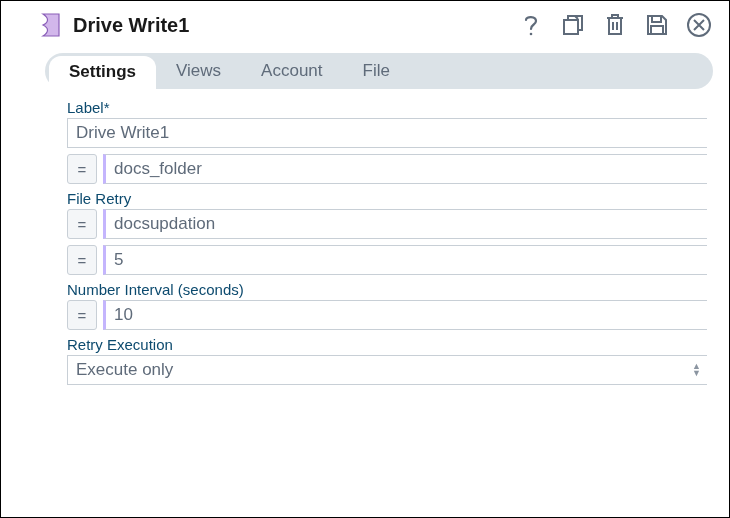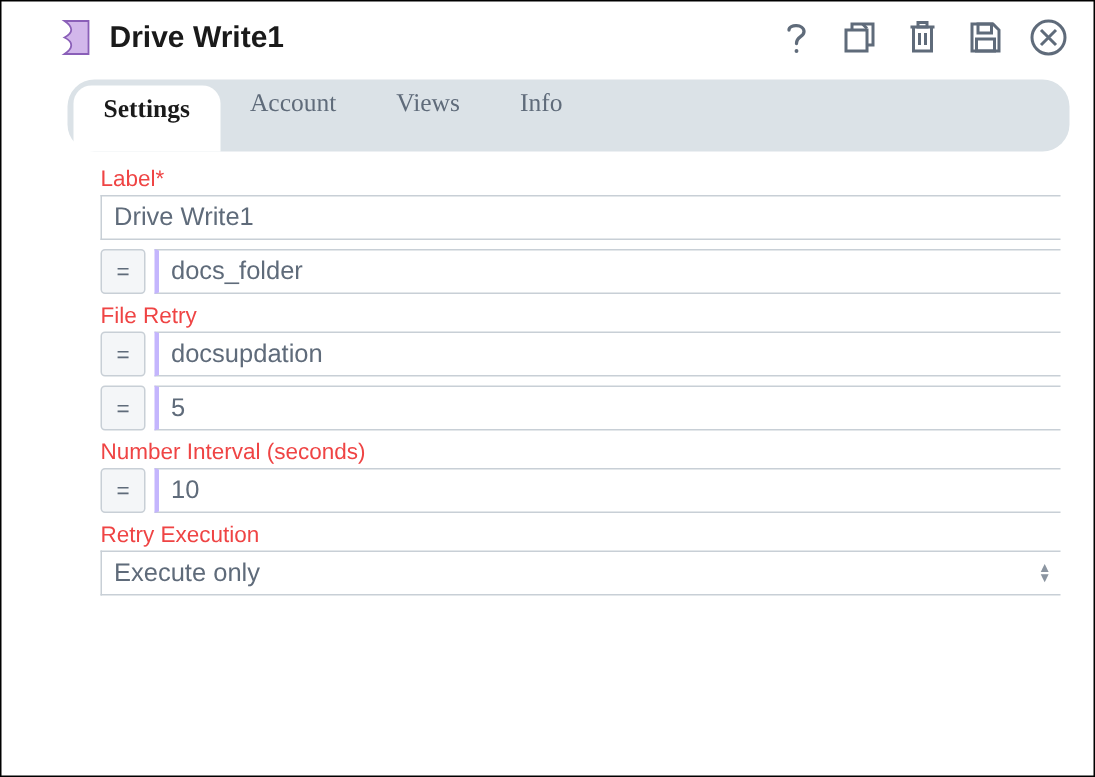--- a/index.html
+++ b/index.html
@@ -39,27 +39,27 @@
     .toolbar-btn {
       cursor: pointer;
       display: flex;
       align-items: center;
       justify-content: center;
       width: 28px;
       height: 28px;
     }
     .tabs {
       display: flex;
+      align-items: center;
       margin: 6px 16px 0 20px;
       background: #dbe2e7;
       border-radius: 18px 18px 18px 18px;
-      height: 48px;
+      height: 36px;
       padding-left: 4px;
       gap: 0;
-      font-family: Liberation Serif, serif;
     }
     .tab {
       padding: 6px 20px;
       font-size: 17px;
       color: #5f6b7a;
       cursor: pointer;
       border-radius: 14px 14px 0 0;
     }
     .tab.active {
       background: #fff;
@@ -72,21 +72,21 @@
     }
     .form {
       padding: 10px 22px 0 42px;
       display: flex;
       flex-direction: column;
       gap: 6px;
     }
     .field-group { }
     .field-label {
       font-size: 15px;
-      color: #ef4444;
+      color: #0c4a6e;
       margin-bottom: 2px;
     }
     .field-row {
       display: flex;
       align-items: stretch;
       gap: 6px;
     }
     .eq-btn {
       width: 30px;
       height: 30px;
@@ -193,23 +193,23 @@
         <svg width="26" height="26" viewBox="0 0 26 26" fill="none" stroke="#5f6b7a" stroke-width="2">
           <circle cx="13" cy="13" r="11"></circle>
           <path d="M 8 8 L 18 18 M 18 8 L 8 18"></path>
         </svg>
       </span>
     </div>
   </div>
 
   <div class="tabs">
     <div class="tab active">Settings</div>
+    <div class="tab">Views</div>
     <div class="tab">Account</div>
-    <div class="tab">Views</div>
-    <div class="tab">Info</div>
+    <div class="tab">File</div>
   </div>
 
   <div class="form">
 
     <div class="field-group">
       <div class="field-label">Label*</div>
       <div class="field-row">
         <input class="text-input full" value="Drive Write1" style="">
       </div>
     </div>

